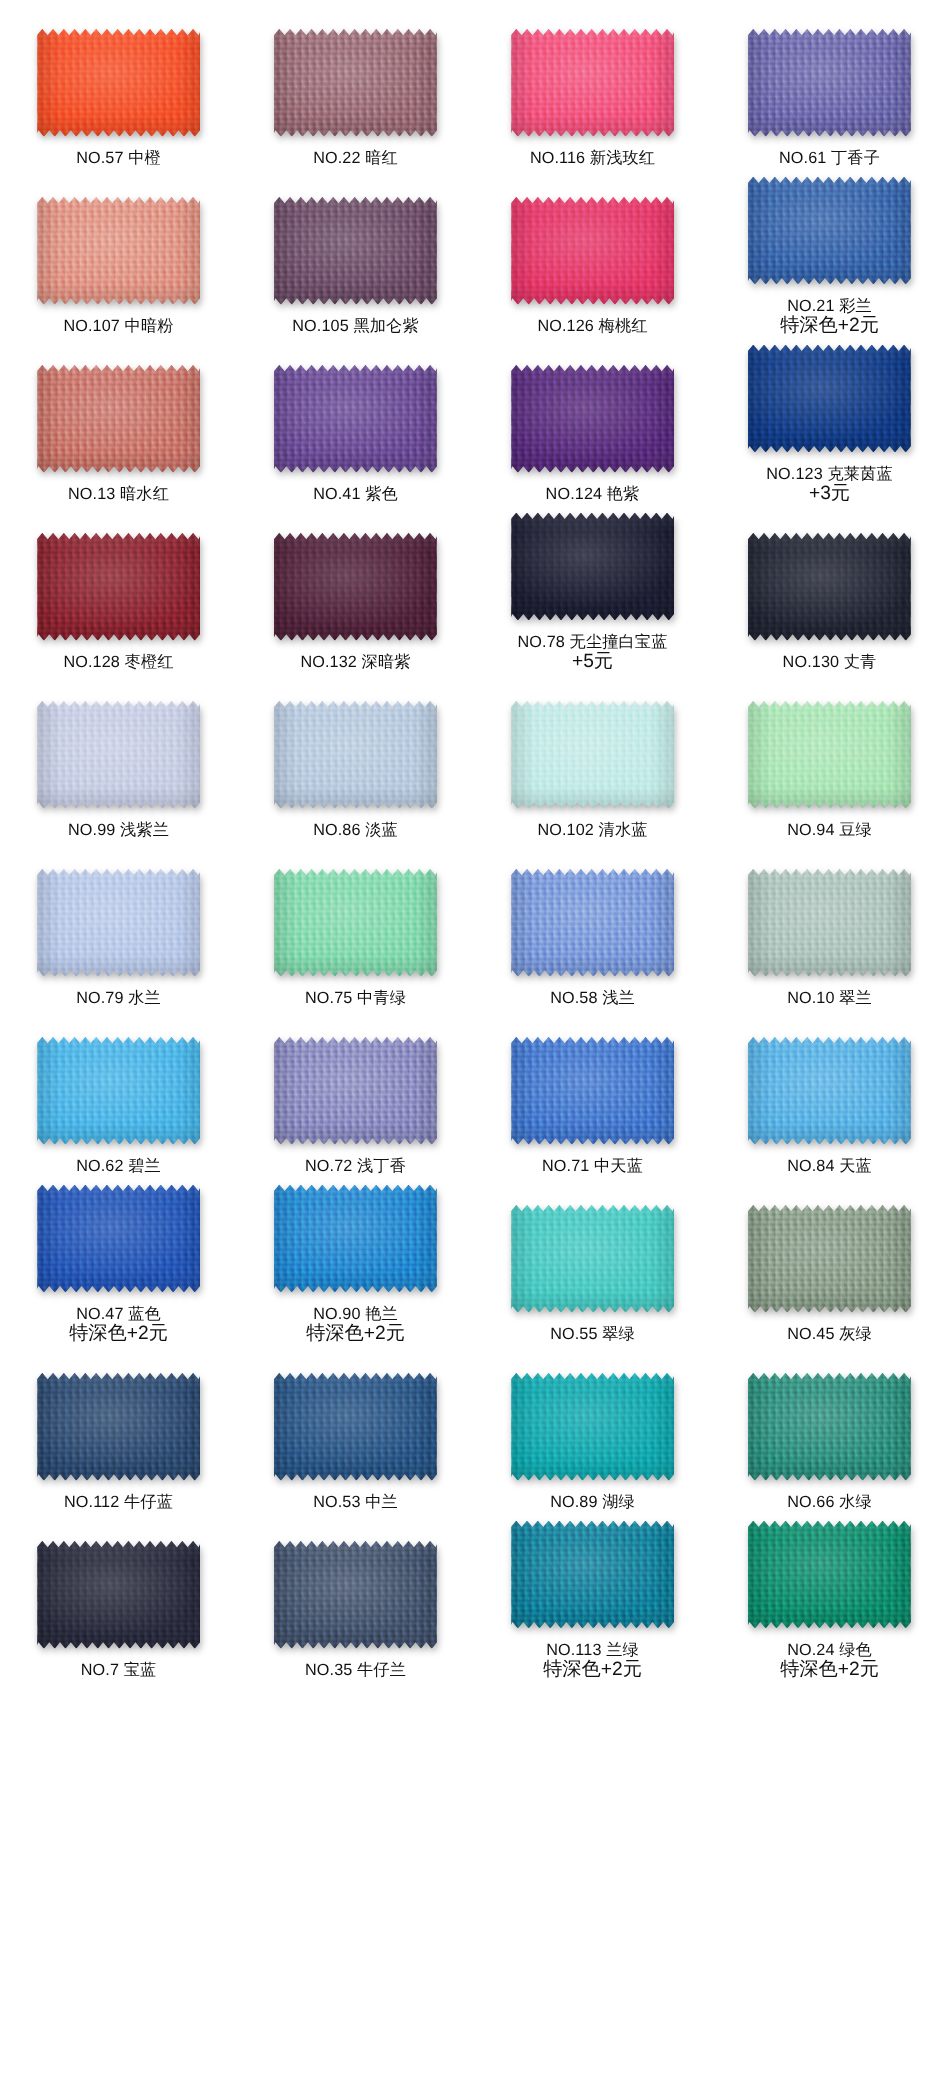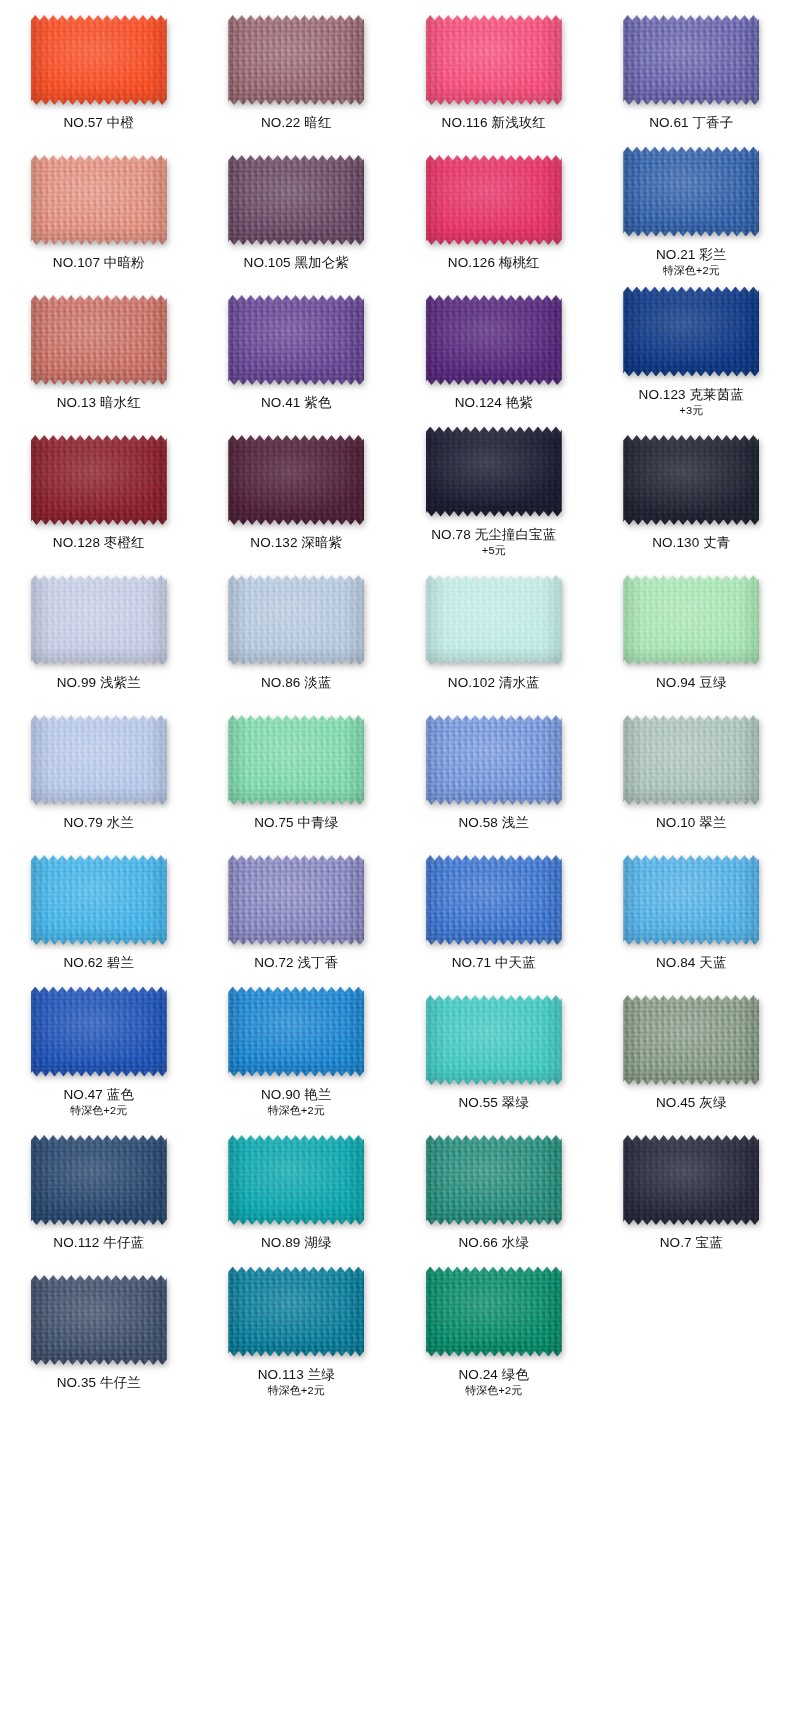--- a/index.html
+++ b/index.html
@@ -23,21 +23,21 @@
     grid-auto-rows: 140px;
     align-items: start;
   }
 
   .swatch-cell {
     width: 197.5px;
     height: 140px;
     display: flex;
     flex-direction: column;
     align-items: center;
-    justify-content: center;
+    justify-content: flex-end;
     padding-top: 6px;
     position: relative;
   }
 
   
   .chip-wrap {
     position: relative;
     width: 136px;
     height: 90px;
     filter: drop-shadow(1px 3px 3px rgba(0,0,0,0.30));
@@ -113,24 +113,23 @@
     text-align: center;
     font-size: 13.5px;
     line-height: 17px;
     color: #111111;
     letter-spacing: 0.1px;
     white-space: pre-line;
   }
 
   .swatch-note {
     display: block;
-    font-size: 11px;
+    font-size: 16px;
     line-height: 17px;
     color: #111111;
-    font-family: Liberation Mono, monospace;
   }
 </style>
 </head>
 <body>
 
 <main id="swatch-grid">
     <div class="swatch-cell">
       <div class="chip-wrap">
         <div class="chip" style="--c: #f4522a;"></div>
       </div>
@@ -328,20 +327,26 @@
       <div class="swatch-label">NO.45 灰绿</div>
     </div>
     <div class="swatch-cell">
       <div class="chip-wrap">
         <div class="chip" style="--c: #2e4c72;"></div>
       </div>
       <div class="swatch-label">NO.112 牛仔蓝</div>
     </div>
     <div class="swatch-cell">
       <div class="chip-wrap">
+        <div class="chip" style="--c: #2a5686;"></div>
+      </div>
+      <div class="swatch-label">NO.53 中兰</div>
+    </div>
+    <div class="swatch-cell">
+      <div class="chip-wrap">
         <div class="chip" style="--c: #12a8ae;"></div>
       </div>
       <div class="swatch-label">NO.89 湖绿</div>
     </div>
     <div class="swatch-cell">
       <div class="chip-wrap">
         <div class="chip" style="--c: #2d8f7e;"></div>
       </div>
       <div class="swatch-label">NO.66 水绿</div>
     </div>

